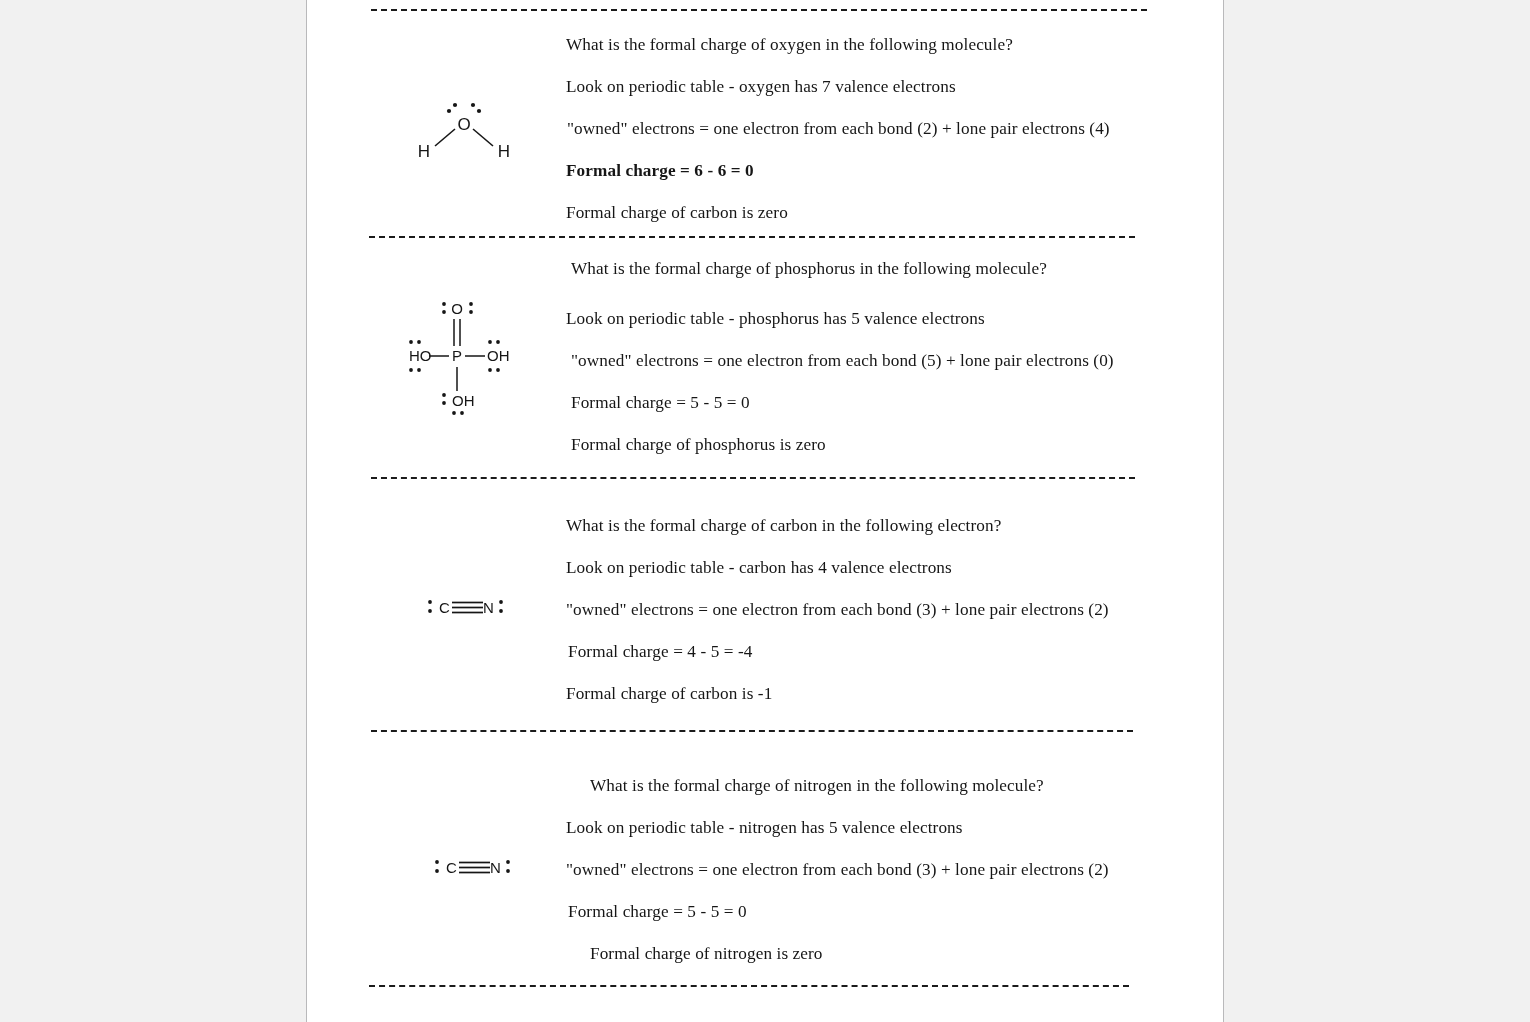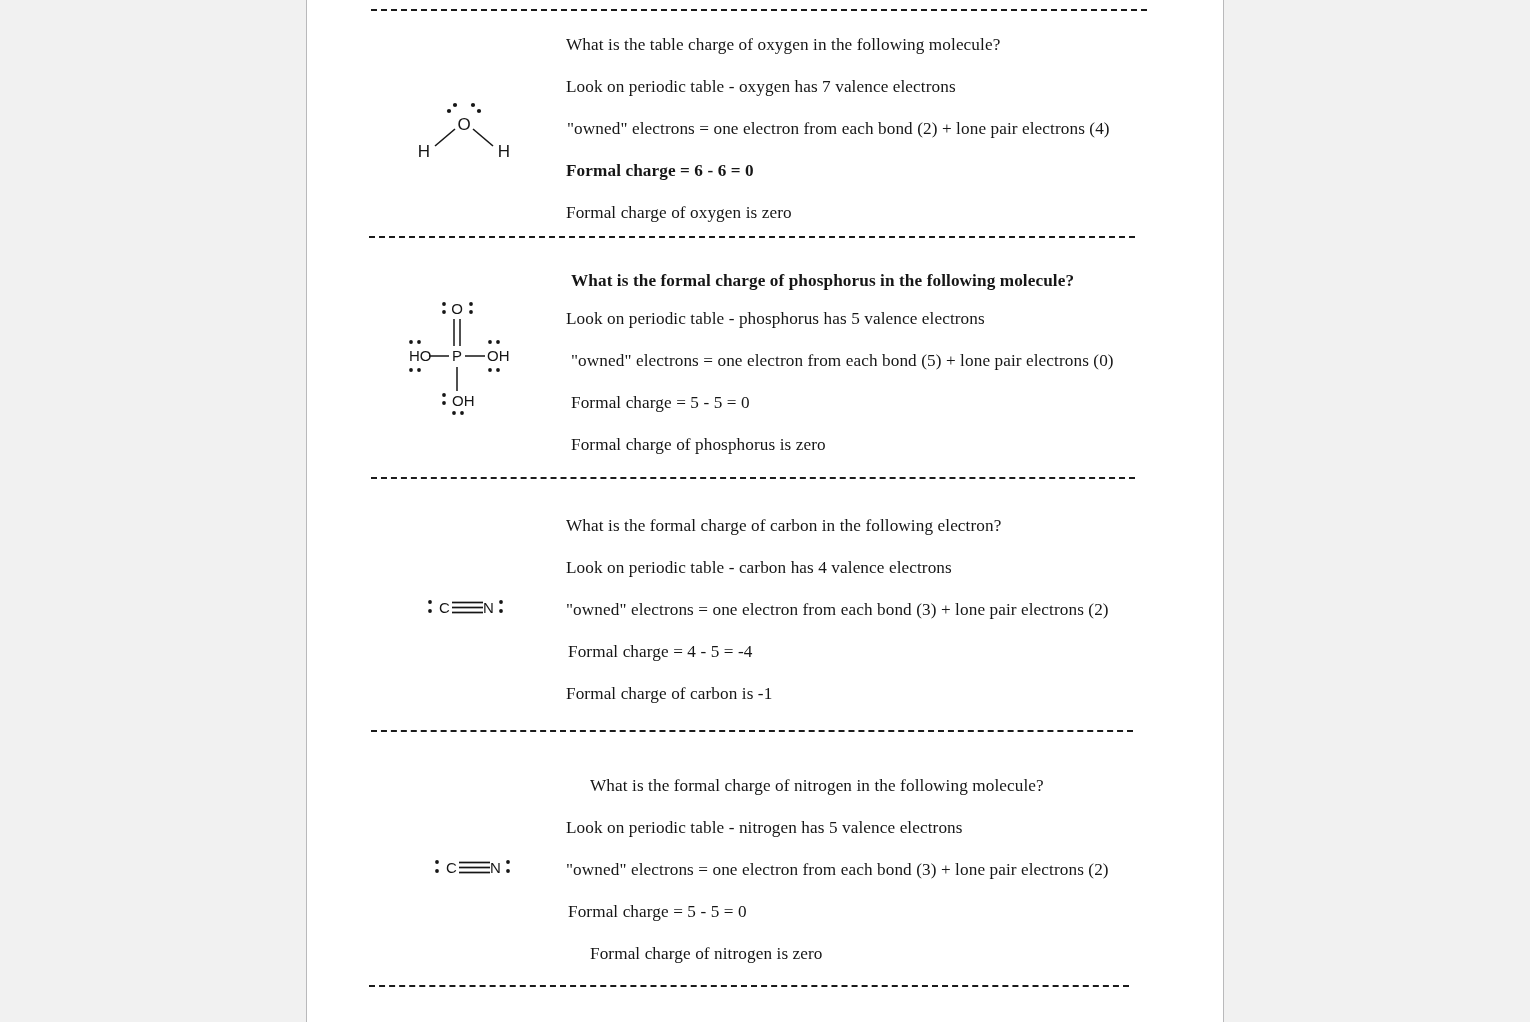--- a/index.html
+++ b/index.html
@@ -78,25 +78,25 @@
 
         <line x1="30" y1="54" x2="50" y2="37" stroke="#161616" stroke-width="1.6"></line>
         <line x1="68" y1="37" x2="88" y2="54" stroke="#161616" stroke-width="1.6"></line>
 
         <text x="19" y="65" font-family="'Liberation Sans', sans-serif" font-size="17" fill="#161616" text-anchor="middle">H</text>
         <text x="99" y="65" font-family="'Liberation Sans', sans-serif" font-size="17" fill="#161616" text-anchor="middle">H</text>
       </svg>
     </div>
 
     <div class="lines" style="left:259px; top:28px;">
-      <div class="line" style="position:absolute; top:8px;">What is the table charge of oxygen in the following molecule?</div>
+      <div class="line" style="position:absolute; top:8px;">What is the formal charge of oxygen in the following molecule?</div>
       <div class="line" style="position:absolute; top:50px;">Look on periodic table - oxygen has 7 valence electrons</div>
       <div class="line" style="position:absolute; top:92px; left:1px;">"owned" electrons = one electron from each bond (2) + lone pair electrons (4)</div>
       <div class="line" style="position:absolute; top:134px;font-weight:bold;">Formal charge = 6 - 6 = 0</div>
-      <div class="line" style="position:absolute; top:176px;">Formal charge of oxygen is zero</div>
+      <div class="line" style="position:absolute; top:176px;">Formal charge of carbon is zero</div>
     </div>
   </div>
 
   <div class="divider" style="left:62px; top:236px; width:766px;"></div>
 
   <div class="qblock">
 
     <div class="mol" style="left:80px; top:296px;">
       <svg width="150" height="120" viewBox="0 0 150 120">
 
@@ -128,21 +128,21 @@
         <line x1="70" y1="71" x2="70" y2="95" stroke="#161616" stroke-width="1.5"></line>
         <circle cx="57" cy="99" r="1.9" fill="#161616"></circle>
         <circle cx="57" cy="107" r="1.9" fill="#161616"></circle>
         <text x="65" y="110" font-family="'Liberation Sans', sans-serif" font-size="15" fill="#161616" text-anchor="start">OH</text>
         <circle cx="67" cy="117" r="1.9" fill="#161616"></circle>
         <circle cx="75" cy="117" r="1.9" fill="#161616"></circle>
       </svg>
     </div>
 
     <div class="lines" style="left:259px; top:260px;">
-      <div class="line" style="position:absolute; top:12px; left:5px;font-weight:bold;">What is the formal charge of phosphorus in the following molecule?</div>
+      <div class="line" style="position:absolute; top:0; left:5px;">What is the formal charge of phosphorus in the following molecule?</div>
       <div class="line" style="position:absolute; top:50px; left:0px;">Look on periodic table - phosphorus has 5 valence electrons</div>
       <div class="line" style="position:absolute; top:92px; left:5px;">"owned" electrons = one electron from each bond (5) + lone pair electrons (0)</div>
       <div class="line" style="position:absolute; top:134px; left:5px;">Formal charge = 5 - 5 = 0</div>
       <div class="line" style="position:absolute; top:176px; left:5px;">Formal charge of phosphorus is zero</div>
     </div>
   </div>
 
   <div class="divider" style="left:64px; top:477px; width:764px;"></div>
 
   <div class="qblock">

